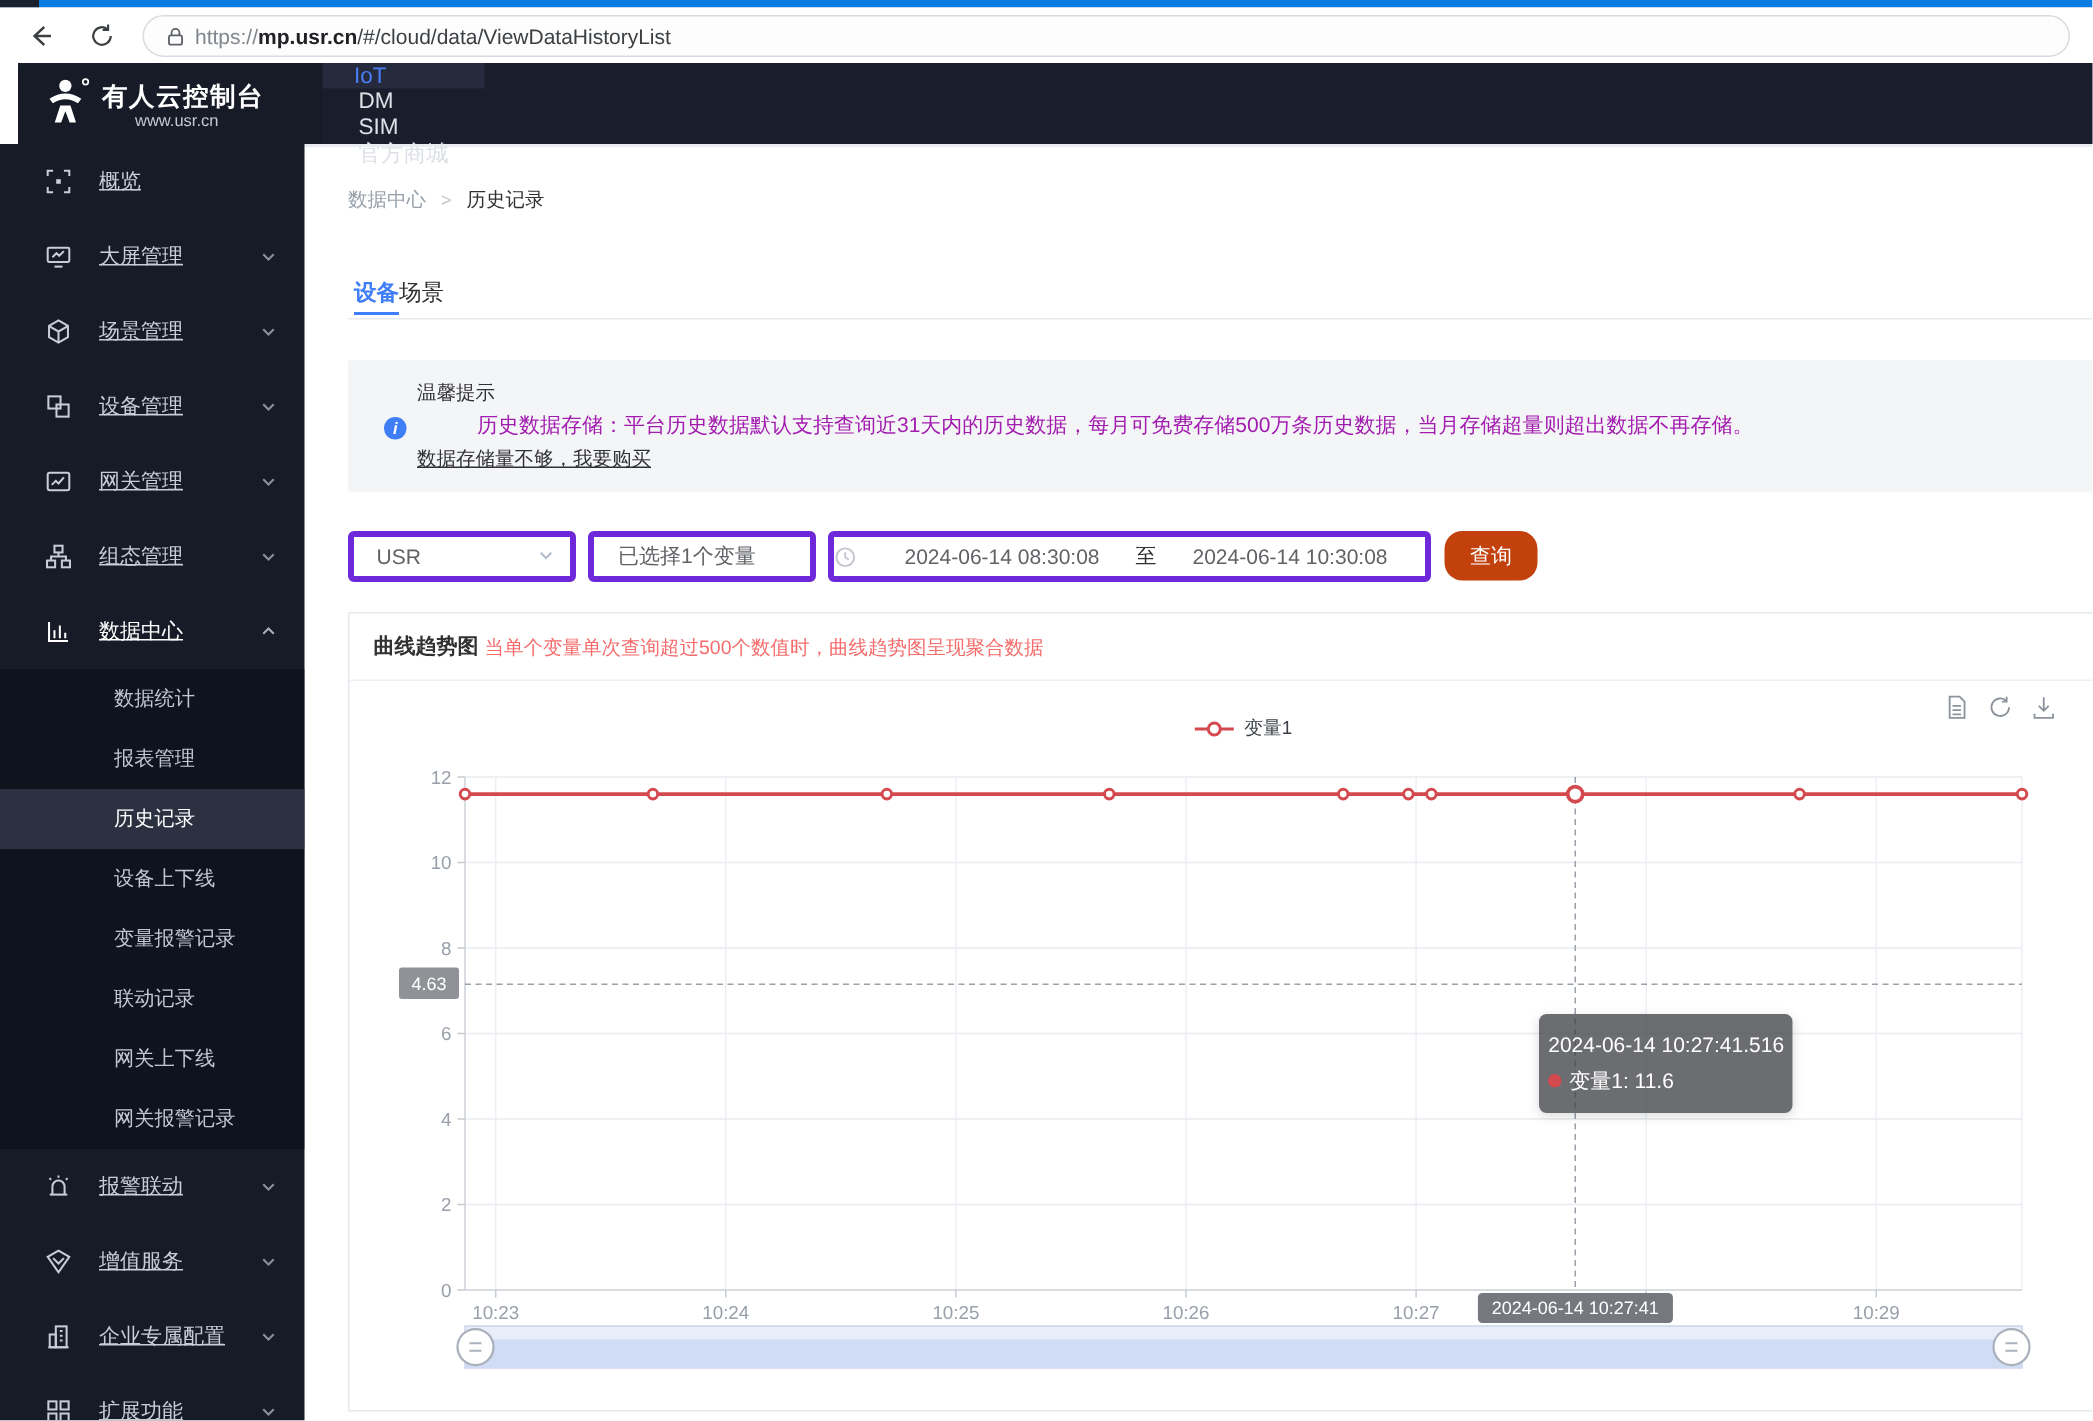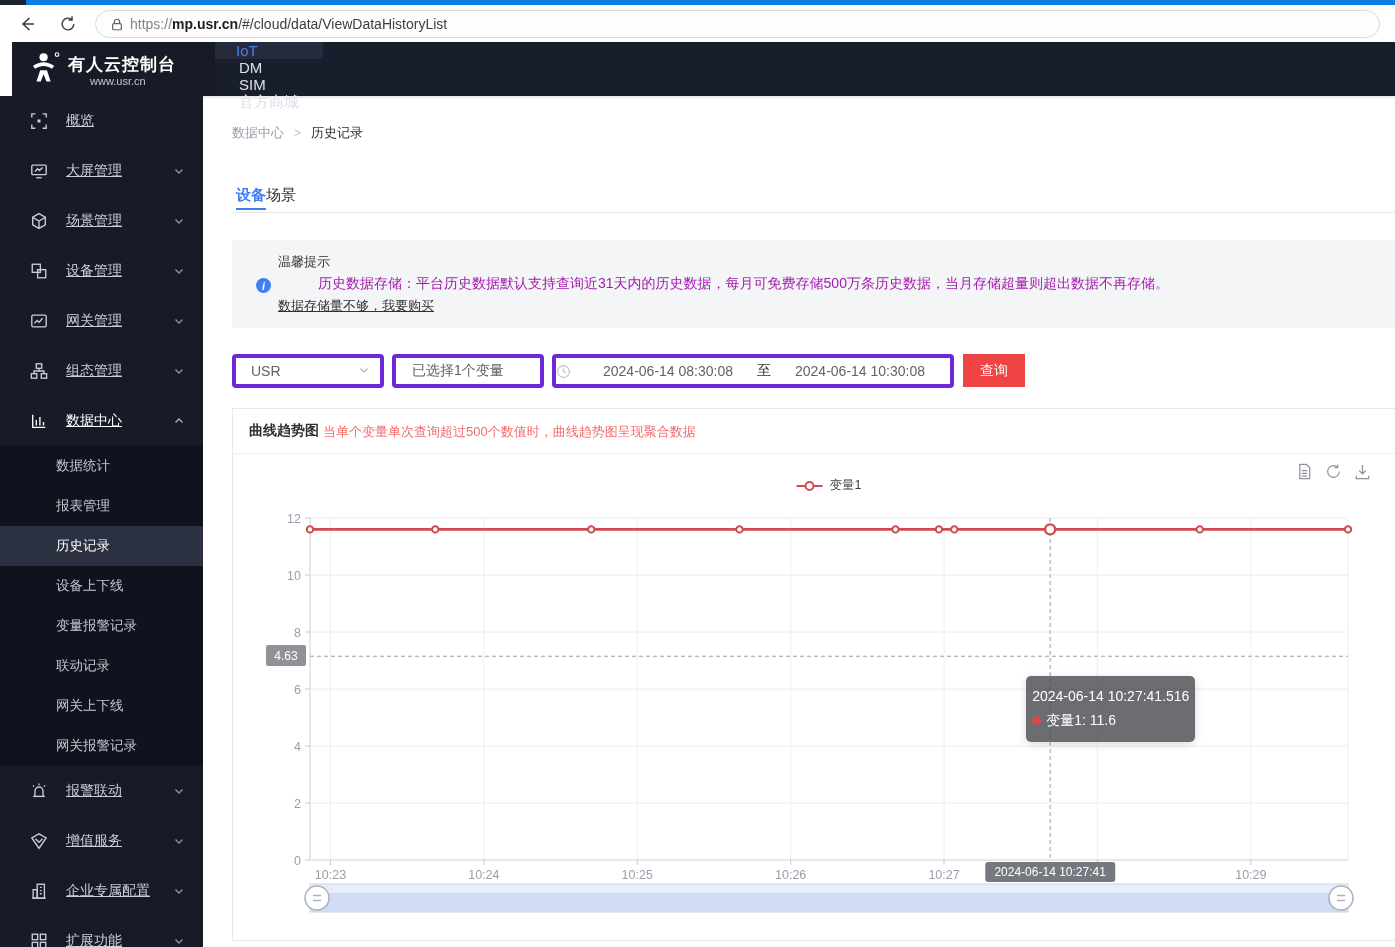--- a/index.html
+++ b/index.html
@@ -29,21 +29,21 @@
   #header-divider { left:203px; top:96px; width:1192px; height:2px; background:#e8ebef; }
 
   
   #sidebar { left:0; top:96px; width:203px; height:851px; background:#171b28; overflow:hidden; }
   .side-item { height:50px; display:flex; align-items:center; color:#c9cdd7; font-size:14px; position:relative; cursor:pointer; }
   .side-item .s-icon { position:absolute; left:30px; width:18px; height:18px; display:flex; }
   .side-item .s-label { position:absolute; left:66px;text-decoration:underline; }
   .side-item .s-chev { position:absolute; right:18px; width:12px; height:12px; display:flex; }
   .side-item.parent-active { color:#ffffff; }
   #submenu { background:#0f131d; }
-  .sub-item { height:40px; display:flex; align-items:center; padding-left:56px; color:#c2c7d1; font-size:13.5px; cursor:pointer;text-align:center; }
+  .sub-item { height:40px; display:flex; align-items:center; padding-left:76px; color:#c2c7d1; font-size:13.5px; cursor:pointer;text-align:center; }
   .sub-item.active { background:#2b3140; color:#ffffff; }
 
   
   #breadcrumb { left:232px; top:124px; font-size:13px; color:#97a0ab; display:flex; gap:10px; align-items:center; }
   #breadcrumb .crumb-sep { color:#c0c4cc; font-size:12px; }
   #breadcrumb .crumb-current { color:#303133; }
   #page-tabs { left:236px; top:186px; display:flex; font-size:15px; color:#303133; }
   .ptab { cursor:pointer; }
   .ptab.active { color:#3f7ef7; font-weight:700; }
   #tab-underline { left:236px; top:208px; width:30px; height:2px; background:#3f7ef7; }
@@ -56,21 +56,21 @@
   #notice-body { position:absolute; left:46px; top:35px; font-size:14px; color:#a21caf;margin-left:40px; }
   #notice-link { position:absolute; left:46px; top:57px; font-size:13px; color:#303133; text-decoration:underline; cursor:pointer; }
 
   
   .field { border:4px solid #6d28d9; border-radius:4px; background:#fff; height:34px; display:flex; align-items:center; font-size:14px; color:#606266; }
   #device-select { left:232px; top:354px; width:152px; padding-left:15px; justify-content:space-between; cursor:pointer; }
   #device-select .chev { margin-right:10px; color:#b4bccc; }
   #variable-select { left:392px; top:354px; width:152px; padding-left:16px; cursor:pointer; }
   #date-range { left:552px; top:354px; width:402px; gap:14px; cursor:pointer; }
   #date-range .sep { color:#303133; }
-  #query-btn { left:963px; top:354px; width:62px; height:33px; background:#ef4444; border-radius:0; color:#fff; font-size:14px; display:flex; align-items:center; justify-content:center; cursor:pointer; }
+  #query-btn { left:963px; top:354px; width:62px; height:33px; background:#c2410c; border-radius:12px; color:#fff; font-size:14px; display:flex; align-items:center; justify-content:center; cursor:pointer; }
 
   
   #chart-card { left:232px; top:408px; width:1170px; height:533px; border:1px solid #e5e8ee; background:#fff; }
   #chart-card-title { position:absolute; left:16px; top:13px; font-size:14px; font-weight:700; color:#303133; }
   #chart-card-warn { position:absolute; left:90px; top:14px; font-size:13px; color:#f56c6c; }
   #chart-card-divider { position:absolute; left:0; top:44px; width:100%; height:1px; background:#eceff3; }
 
   #chart-box { left:232px; top:455px; width:1163px; height:486px; }
   #chart-legend { position:absolute; left:597px; top:22px; transform:translateX(-50%); display:flex; align-items:center; gap:7px; font-size:12.5px; color:#3a3f45; cursor:pointer; }
   .legend-mark { position:relative; width:26px; height:2px; background:#d4494e; }

